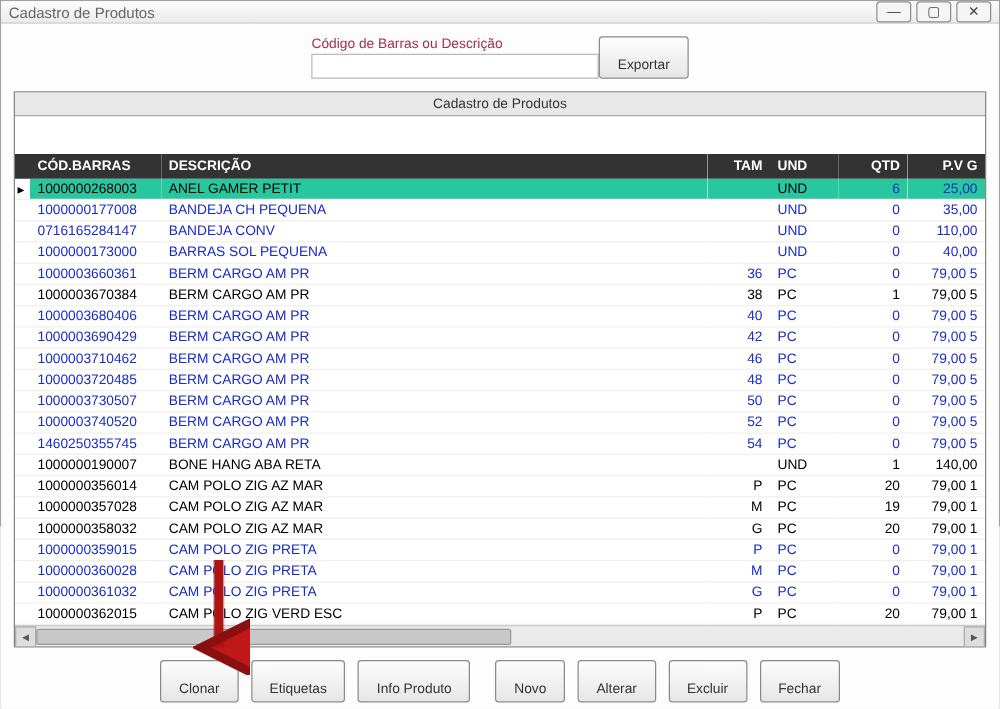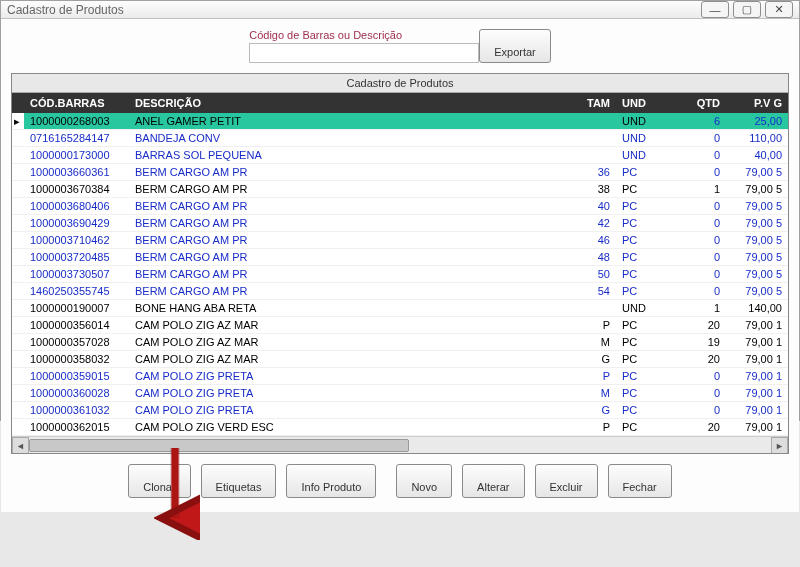--- a/index.html
+++ b/index.html
@@ -90,20 +90,21 @@
     }
     .grid-scroll {
       flex: 1;
       overflow-y: auto;
       overflow-x: hidden;
     }
     table {
       border-collapse: collapse;
       width: 100%;
       table-layout: fixed;
+      margin-top: 30px;
     }
     thead th {
       background: #333;
       color: #fff;
       font-weight: bold;
       text-align: left;
       padding: 4px 6px;
       font-size: 11px;
       position: sticky;
       top: 0;
@@ -216,20 +217,29 @@
                 <td class="marker">▸</td>
                 <td>1000000268003</td>
                 <td>ANEL GAMER PETIT</td>
                 <td class="num"></td>
                 <td>UND</td>
                 <td class="num">6</td>
                 <td class="num">25,00</td>
               </tr>
               <tr class="link">
                 <td class="marker"></td>
+                <td>1000000177008</td>
+                <td>BANDEJA CH PEQUENA</td>
+                <td class="num"></td>
+                <td>UND</td>
+                <td class="num">0</td>
+                <td class="num">35,00</td>
+              </tr>
+              <tr class="link">
+                <td class="marker"></td>
                 <td>0716165284147</td>
                 <td>BANDEJA CONV</td>
                 <td class="num"></td>
                 <td>UND</td>
                 <td class="num">0</td>
                 <td class="num">110,00</td>
               </tr>
               <tr class="link">
                 <td class="marker"></td>
                 <td>1000000173000</td>
@@ -291,20 +301,29 @@
                 <td class="num">48</td>
                 <td>PC</td>
                 <td class="num">0</td>
                 <td class="num">79,00 5</td>
               </tr>
               <tr class="link">
                 <td class="marker"></td>
                 <td>1000003730507</td>
                 <td>BERM CARGO AM PR</td>
                 <td class="num">50</td>
+                <td>PC</td>
+                <td class="num">0</td>
+                <td class="num">79,00 5</td>
+              </tr>
+              <tr class="link">
+                <td class="marker"></td>
+                <td>1000003740520</td>
+                <td>BERM CARGO AM PR</td>
+                <td class="num">52</td>
                 <td>PC</td>
                 <td class="num">0</td>
                 <td class="num">79,00 5</td>
               </tr>
               <tr class="link">
                 <td class="marker"></td>
                 <td>1460250355745</td>
                 <td>BERM CARGO AM PR</td>
                 <td class="num">54</td>
                 <td>PC</td>

